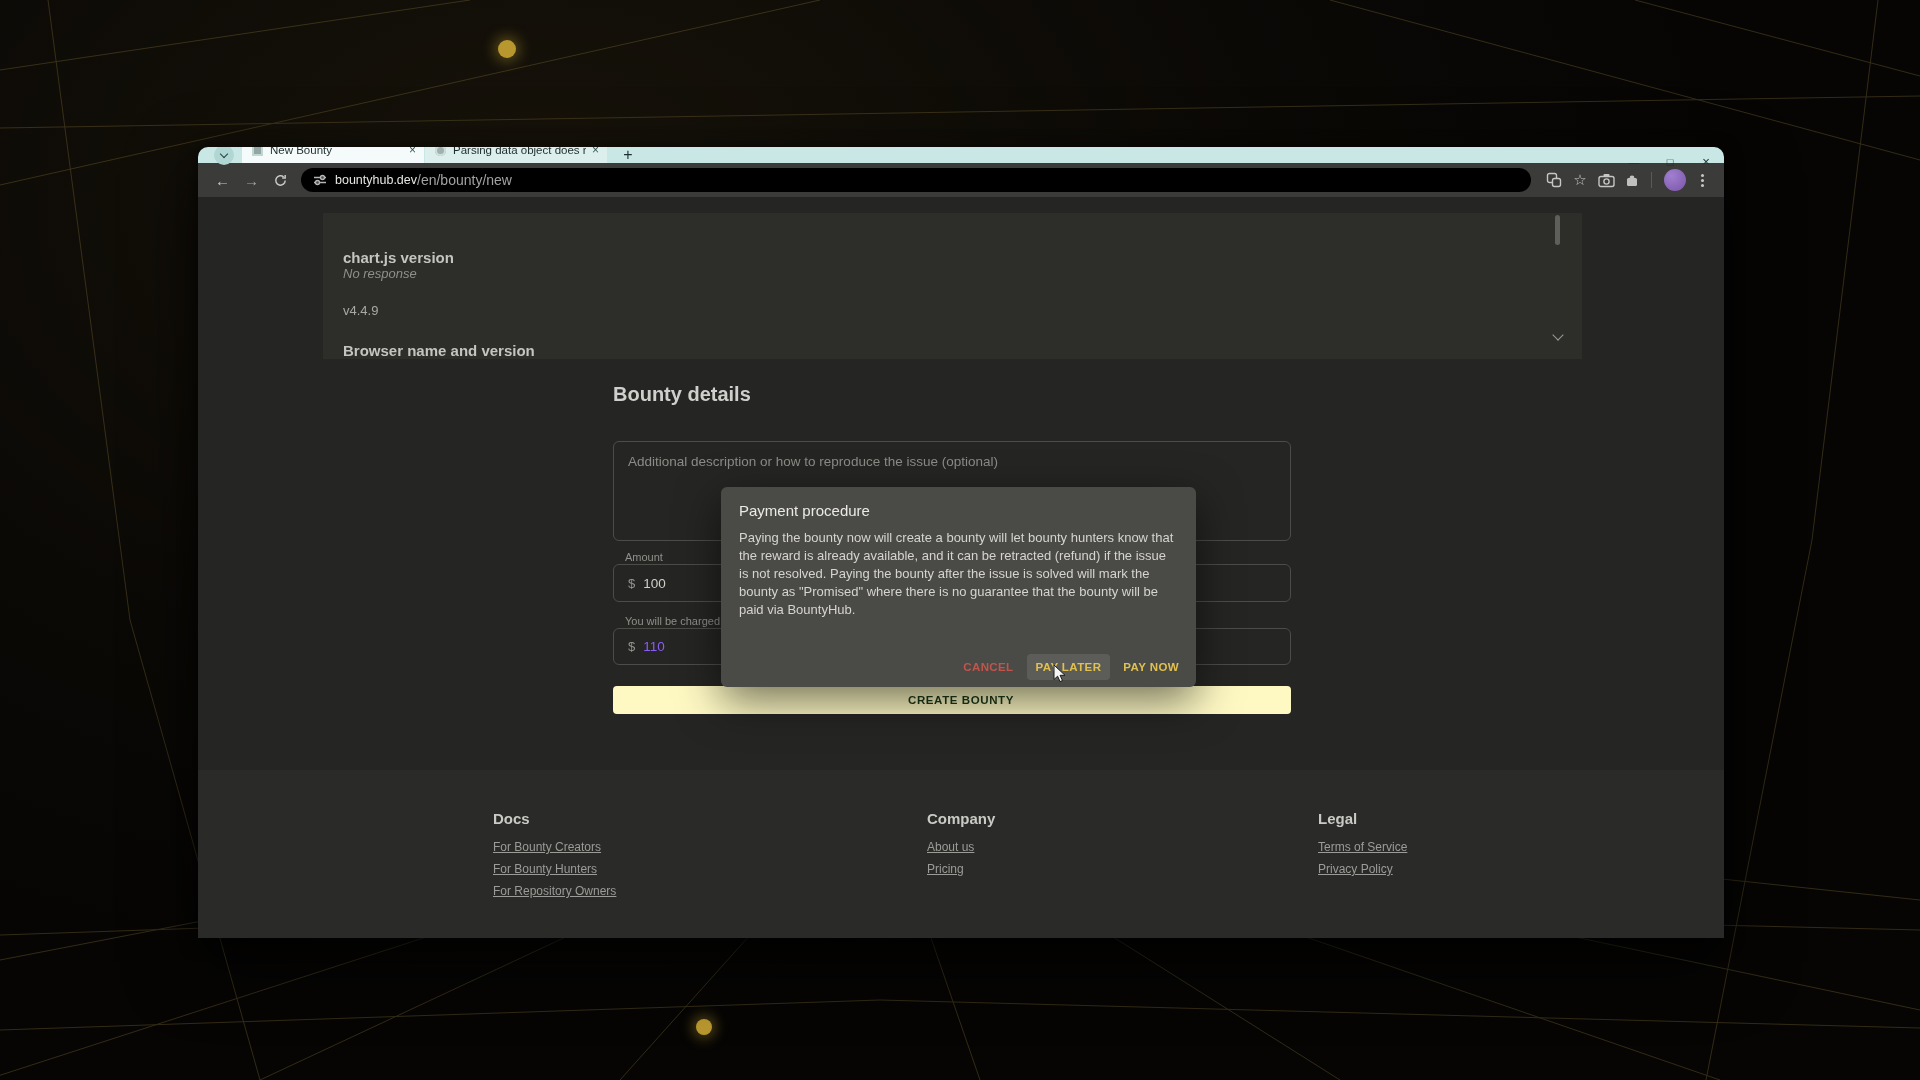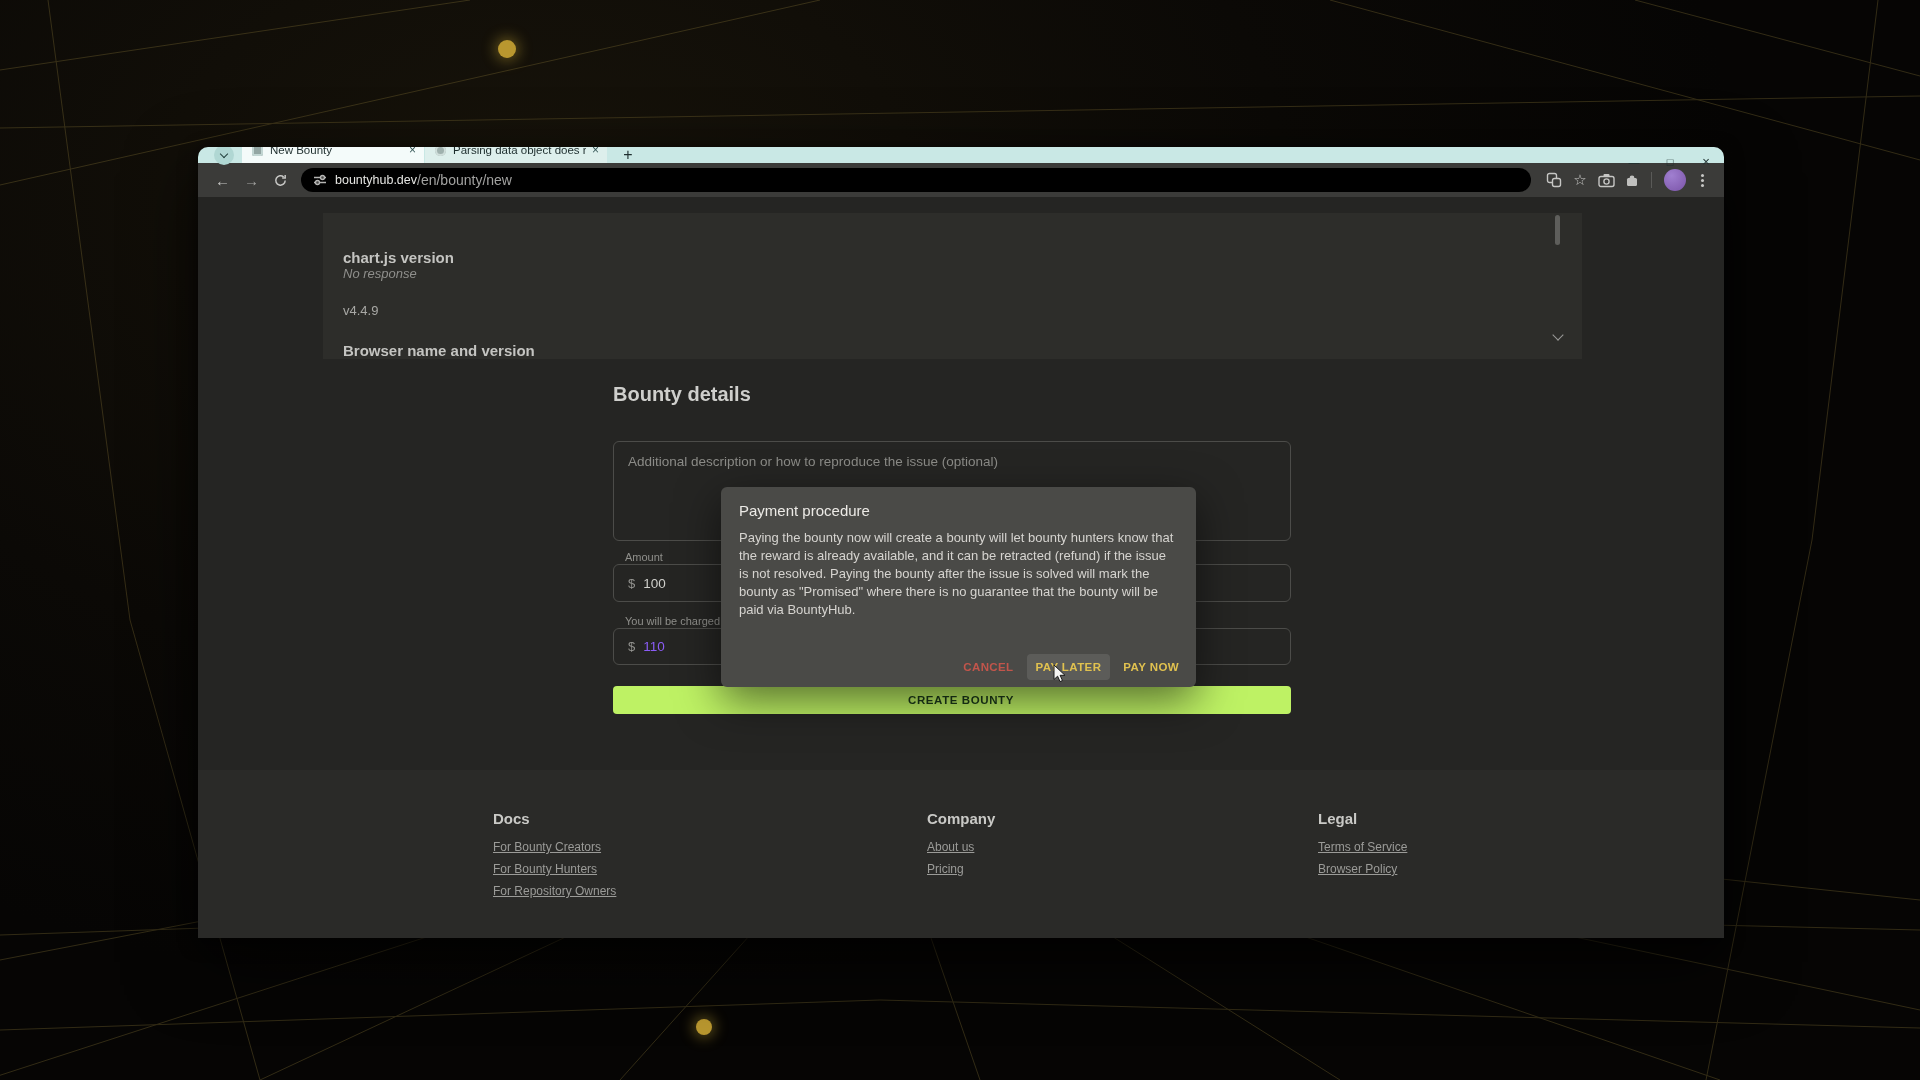--- a/index.html
+++ b/index.html
@@ -83,21 +83,21 @@
 
   .field-label{position:absolute;left:427px;font-size:11px;color:#8f8f8b;}
   .lbl-amount{top:338px;} .lbl-charged{top:402px;}
   .field-box{position:absolute;left:415px;width:678px;border:1px solid #4c4c49;border-radius:6px;
     display:flex;align-items:center;padding:0 14px;cursor:text;}
   .box-amount{top:351px;height:38px;} .box-charged{top:415px;height:37px;}
   .field-prefix{font-size:13px;color:#93938f;margin-right:8px;}
   .field-value{font-size:13.5px;color:#cfcfcb;}
   .field-value.dim{color:#8b5cf6;}
 
-  .create-btn{position:absolute;left:415px;top:473px;width:678px;height:28px;background:#bef264;
+  .create-btn{position:absolute;left:415px;top:473px;width:678px;height:28px;background:#fef9c3;
     border:none;border-radius:4px;font-family:"Liberation Sans",sans-serif;font-size:11.5px;
     font-weight:bold;letter-spacing:.6px;color:#1c3a1a;cursor:pointer;padding-left:24px;}
 
   .footer{position:absolute;left:0;top:557px;width:100%;height:168px;background:#2a2a28;}
   .fcol{position:absolute;top:0;padding-top:40px;}
   .fc-docs{left:295px;} .fc-company{left:729px;} .fc-legal{left:1120px;}
   .ftitle{font-size:15px;font-weight:bold;color:#c9c9c6;margin-bottom:13px;}
   .flink{display:block;font-size:12px;line-height:14px;color:#9b9b98;text-decoration:underline;
     margin-bottom:8px;cursor:pointer;}
 
@@ -251,21 +251,21 @@
         <a class="flink">For Repository Owners</a>
       </div>
       <div class="fcol fc-company">
         <div class="ftitle">Company</div>
         <a class="flink">About us</a>
         <a class="flink">Pricing</a>
       </div>
       <div class="fcol fc-legal">
         <div class="ftitle">Legal</div>
         <a class="flink">Terms of Service</a>
-        <a class="flink">Browser Policy</a>
+        <a class="flink">Privacy Policy</a>
       </div>
     </div>
   </div>
 
   <div class="dialog">
     <div class="dialog-title">Payment procedure</div>
     <div class="dialog-body">Paying the bounty now will create a bounty will let bounty hunters know that the reward is already available, and it can be retracted (refund) if the issue is not resolved. Paying the bounty after the issue is solved will mark the bounty as "Promised" where there is no guarantee that the bounty will be paid via BountyHub.</div>
     <div class="dialog-actions">
       <button class="dlg-btn dlg-cancel">CANCEL</button>
       <button class="dlg-btn dlg-gold dlg-hover">PAY LATER</button>

